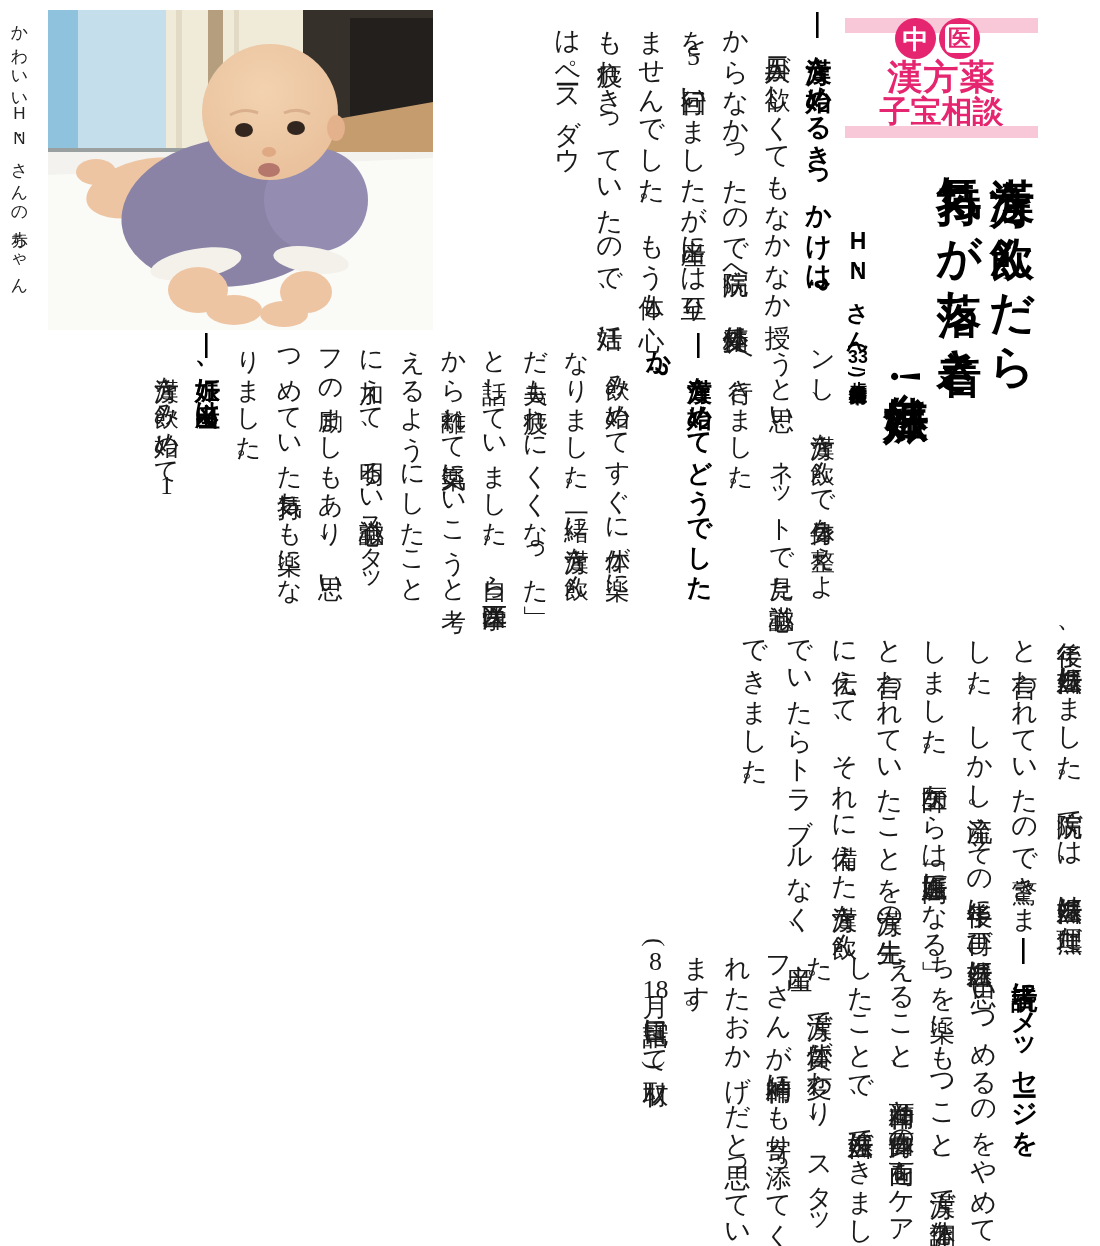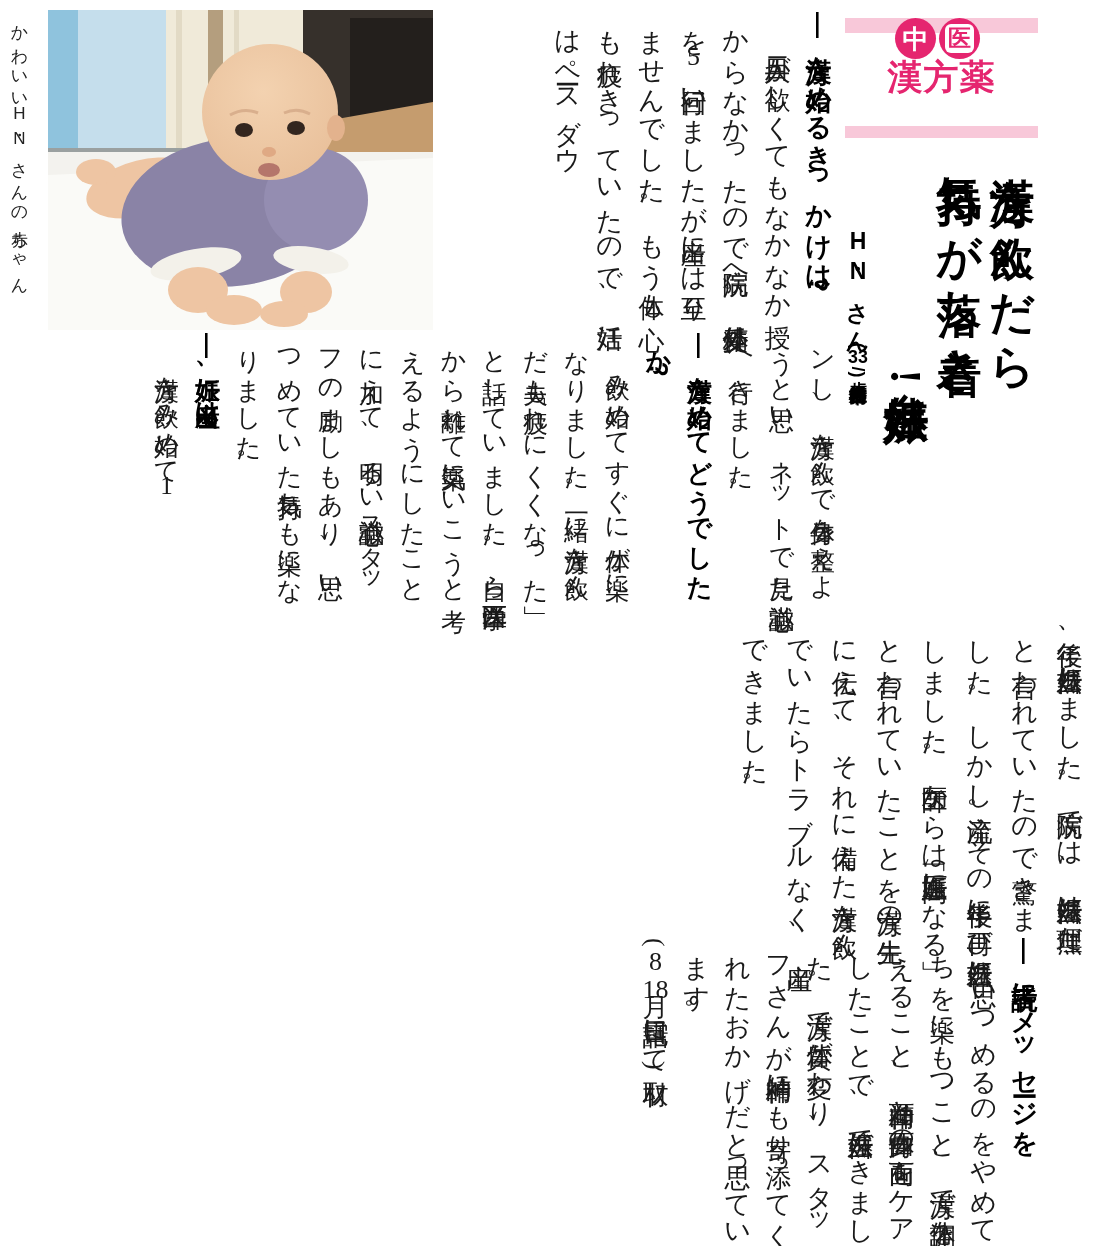--- a/index.html
+++ b/index.html
@@ -129,20 +129,21 @@
     <div class="bar bar-top"></div>
     <div class="circles">
       <span class="circ">
           <span>中</span>
         </span>
       <span class="circ">
           <span class="sq">医</span>
         </span>
     </div>
     <div class="t1">漢方薬</div>
+    <div class="t2">子宝相談</div>
     <div class="bar bar-bottom"></div>
   </div>
 
   <div class="headline vert">
     <div class="l1">漢方を飲んだら</div>
     <div class="l2">気持ちが落ち着き、</div>
     <div class="l3">自然妊娠!</div>
   </div>
 
   <div class="byline vert">

